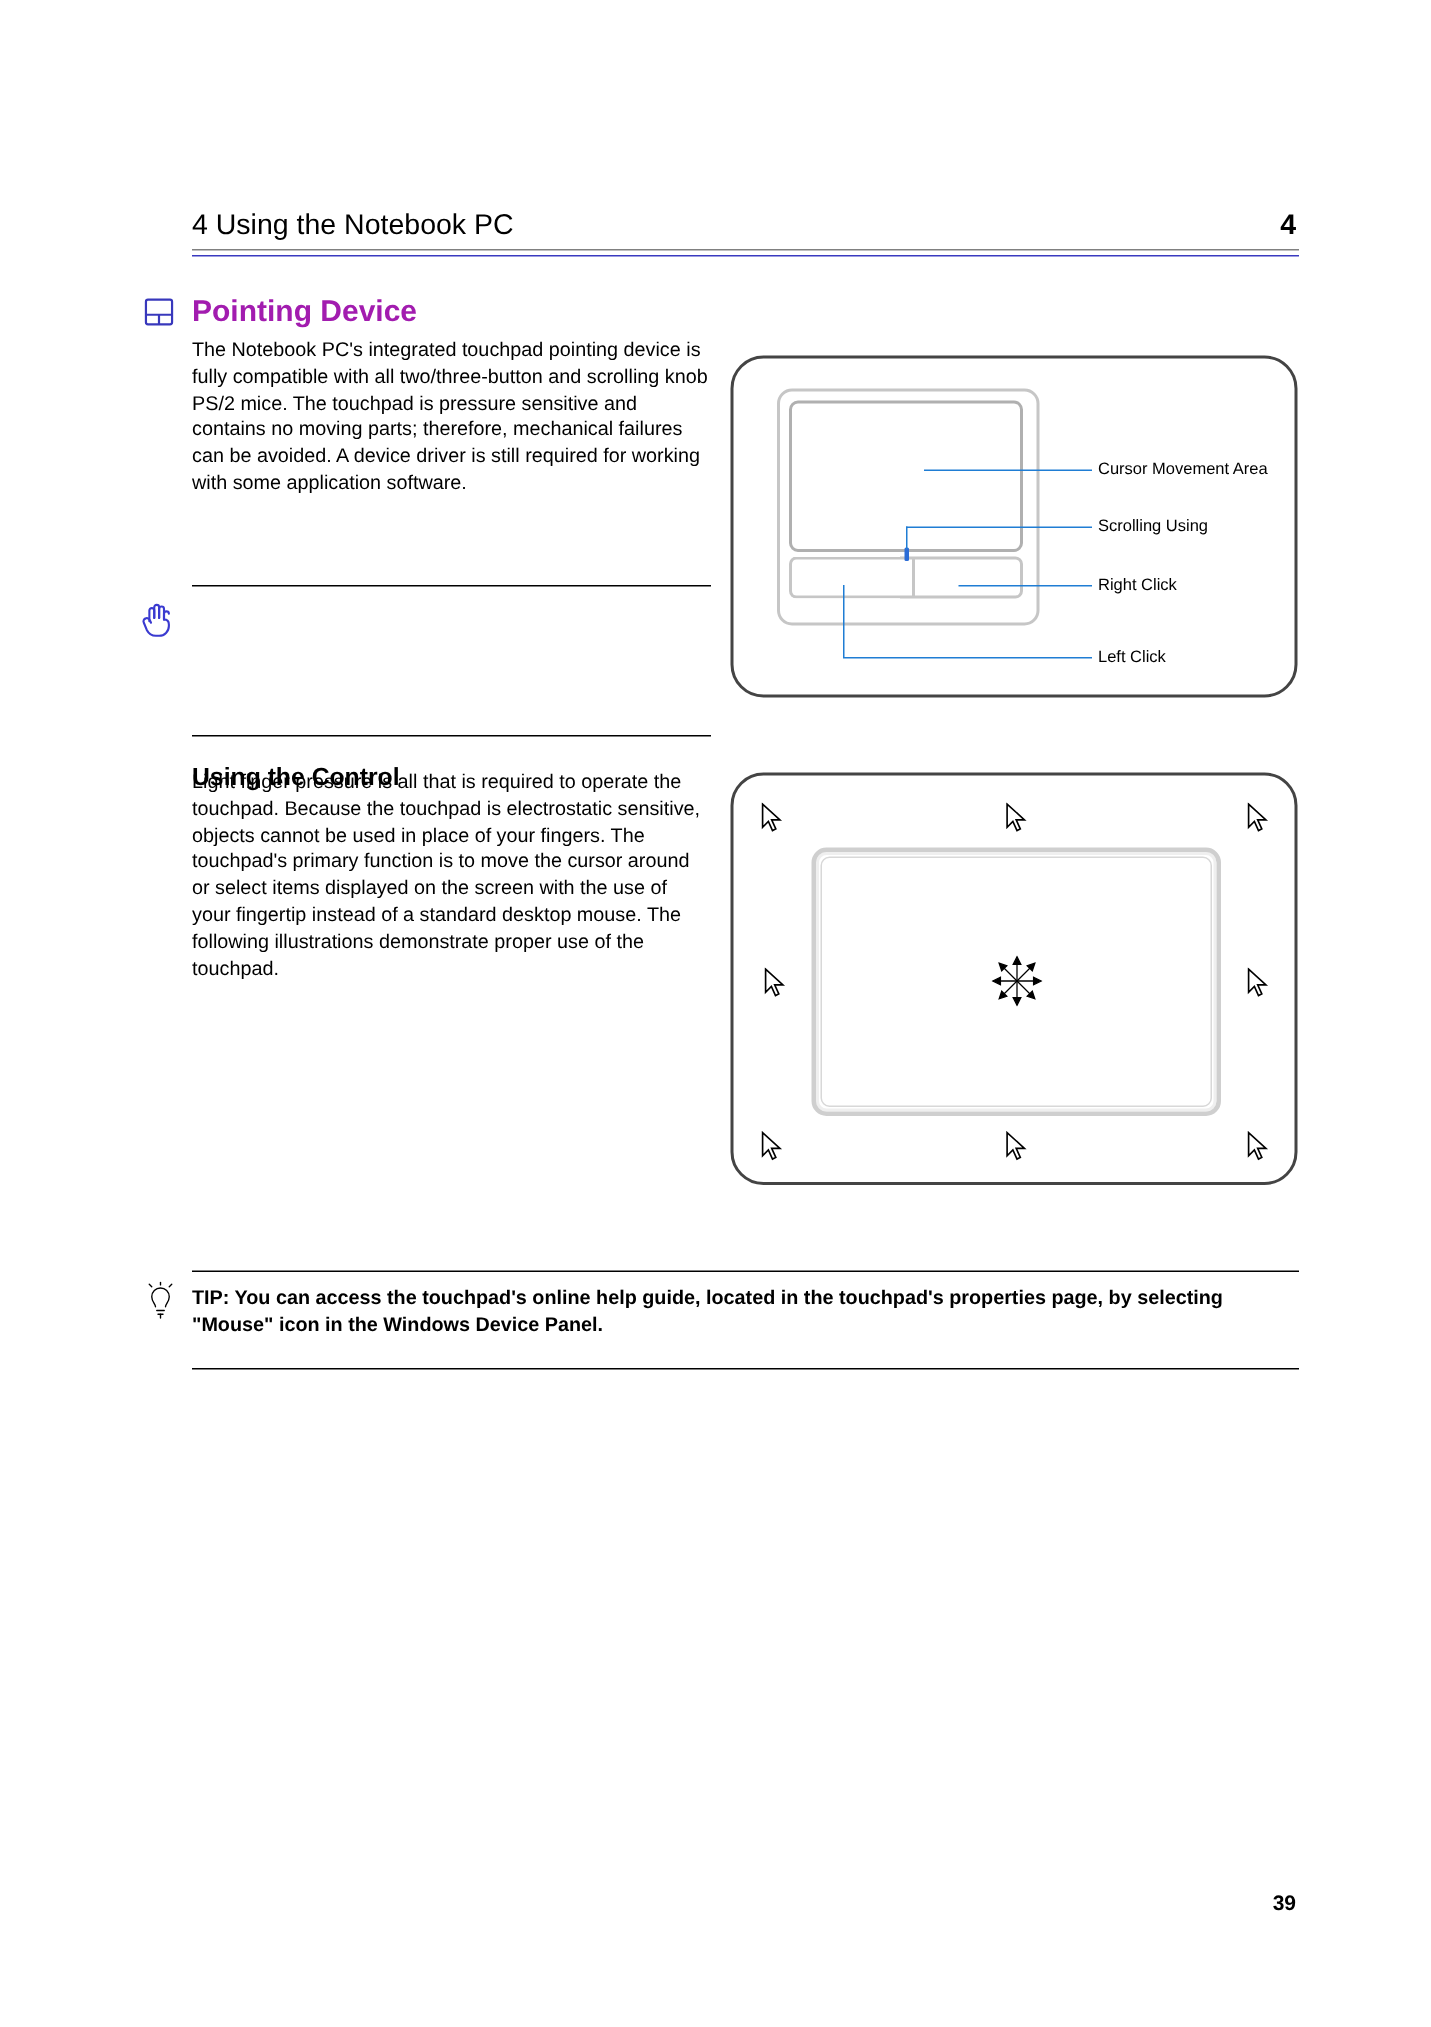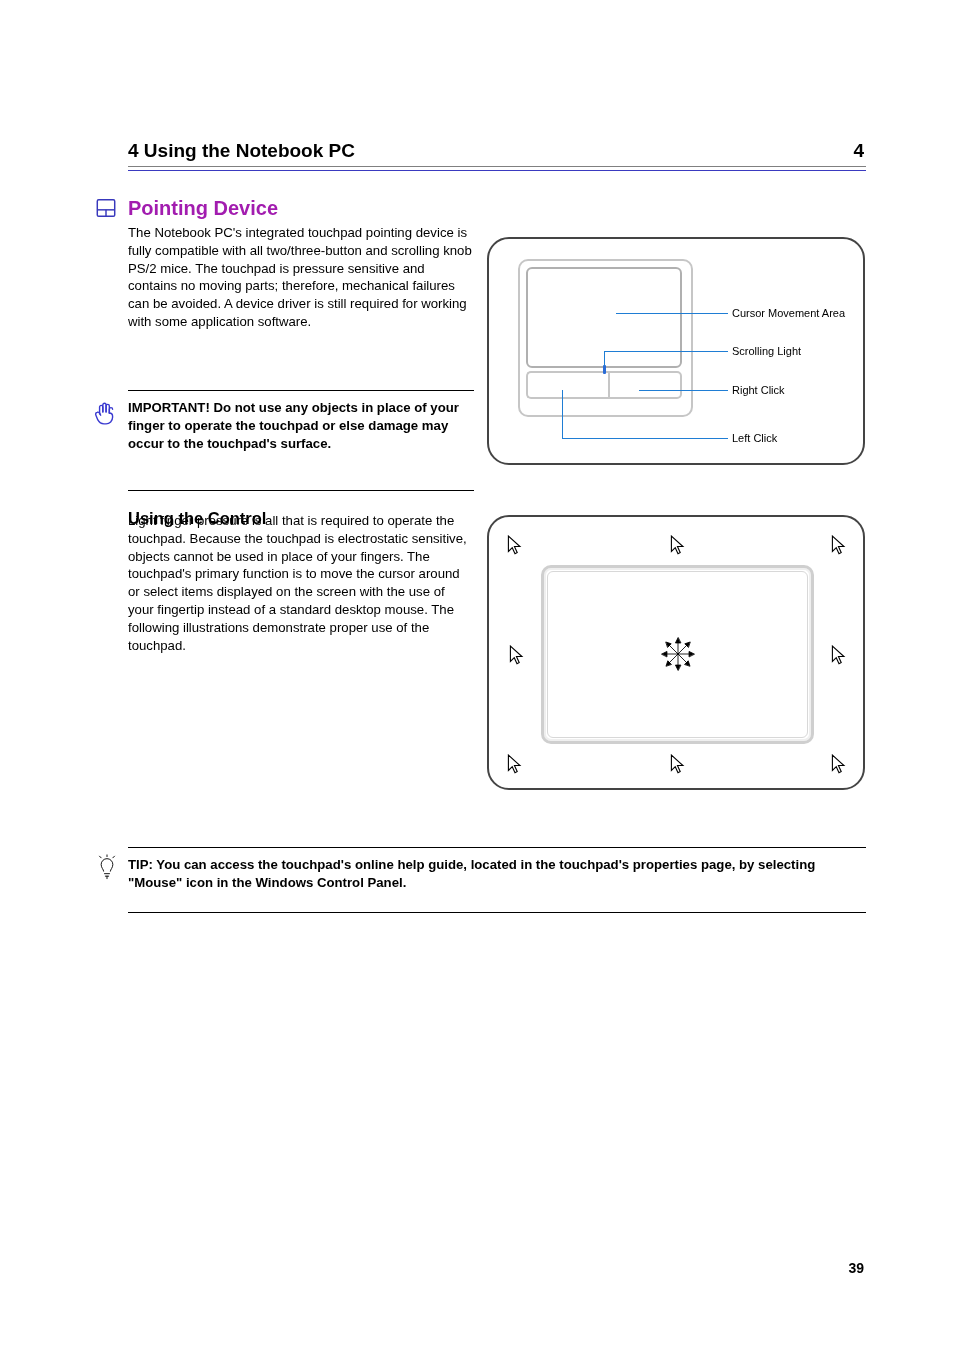--- a/index.html
+++ b/index.html
@@ -30,21 +30,21 @@
     top: 166px;
     width: 738px;
     height: 1px;
     background: #808080;
   }
   .section-title {
     position: absolute;
     left: 128px;
     top: 140px;
     font-size: 19px;
-    font-weight: 700;
+    font-weight: 400;
     color: #000;
   }
   .page-right {
     position: absolute;
     right: 90px;
     top: 140px;
     font-size: 19px;
     font-weight: 700;
     color: #000;
   }
@@ -335,61 +335,60 @@
   <div class="hand-icon">
     <svg viewBox="0 0 24 24" fill="none" stroke="#3a3ad0" stroke-width="1.3" stroke-linecap="round" stroke-linejoin="round">
       <path d="M7 13V6.5a1.5 1.5 0 0 1 3 0V11"></path>
       <path d="M10 11V4.5a1.5 1.5 0 0 1 3 0V11"></path>
       <path d="M13 11V5.5a1.5 1.5 0 0 1 3 0V12"></path>
       <path d="M16 12V8.5a1.5 1.5 0 0 1 3 0vs"></path>
       <path d="M16 12c1.6 0 3 1 3 3v1c0 3.3-2.7 6-6 6h-2c-3 0-4.5-1.5-5.6-3.6L3.6 14c-.6-1.1 0-2.4 1.2-2.7 1-.3 2 .2 2.5 1.1L8 14"></path>
     </svg>
   </div>
   <div class="note-rule-top"></div>
-  <div class="note-text">IMPORTANT! Do not use any objects in place of your finger to operate the touchpad or else damage may occur to the touchpad's surface.</div>
   <div class="note-rule-bottom"></div>
 
   <div class="using-title">Using the Control</div>
   <div class="using-text">Light finger pressure is all that is required to operate the touchpad. Because the touchpad is electrostatic sensitive, objects cannot be used in place of your fingers. The touchpad's primary function is to move the cursor around or select items displayed on the screen with the use of your fingertip instead of a standard desktop mouse. The following illustrations demonstrate proper use of the touchpad.</div>
 
 
   <div class="tip-icon">
     <svg viewBox="0 0 24 30" fill="none" stroke="#000" stroke-width="1.1" stroke-linecap="round">
       <path d="M8 20c0-2-3-4-3-8a7 7 0 0 1 14 0c0 4-3 6-3 8"></path>
       <line x1="9" y1="23" x2="15" y2="23"></line>
       <line x1="10" y1="26" x2="14" y2="26"></line>
       <line x1="12" y1="26" x2="12" y2="29"></line>
       <line x1="3" y1="2" x2="5" y2="4"></line>
       <line x1="21" y1="2" x2="19" y2="4"></line>
       <line x1="12" y1="0.5" x2="12" y2="2.5"></line>
     </svg>
   </div>
   <div class="tip-rule-top"></div>
-  <div class="tip-text">TIP: You can access the touchpad's online help guide, located in the touchpad's properties page, by selecting "Mouse" icon in the Windows Control Panel.</div>
+  <div class="tip-text">TIP: You can access the touchpad's online help guide, located in the touchpad's properties page, by selecting "Mouse" icon in the Windows Device Panel.</div>
   <div class="tip-rule-bottom"></div>
 
   <div class="fig1">
     <div class="touchpad-outer"></div>
     <div class="touchpad-area"></div>
     <div class="touchpad-buttons">
       <div class="btn-left"></div>
       <div class="scroll-gap"></div>
       <div class="scroll-nub"></div>
       <div class="btn-right"></div>
     </div>
 
     <div class="leader" style="left:127px; top:74px; width:112px; height:1px;"></div>
     <div class="leader" style="left:115px; top:112px; width:124px; height:1px;"></div>
     <div class="leader" style="left:115px; top:112px; width:1px; height:15px;"></div>
     <div class="leader" style="left:150px; top:151px; width:89px; height:1px;"></div>
     <div class="leader" style="left:73px; top:151px; width:1px; height:48px;"></div>
     <div class="leader" style="left:73px; top:199px; width:166px; height:1px;"></div>
 
     <div class="callout" style="left:243px; top:68px;">Cursor Movement Area</div>
-    <div class="callout" style="left:243px; top:106px;">Scrolling Light</div>
+    <div class="callout" style="left:243px; top:106px;">Scrolling Using</div>
     <div class="callout" style="left:243px; top:145px;">Right Click</div>
     <div class="callout" style="left:243px; top:193px;">Left Click</div>
   </div>
 
   <div class="fig2">
     <div class="pad-outer"></div>
     <div class="pad-inner"></div>
 
     <div class="cursor" style="left:17px; top:18px;">
       <svg viewBox="0 0 16 20">

